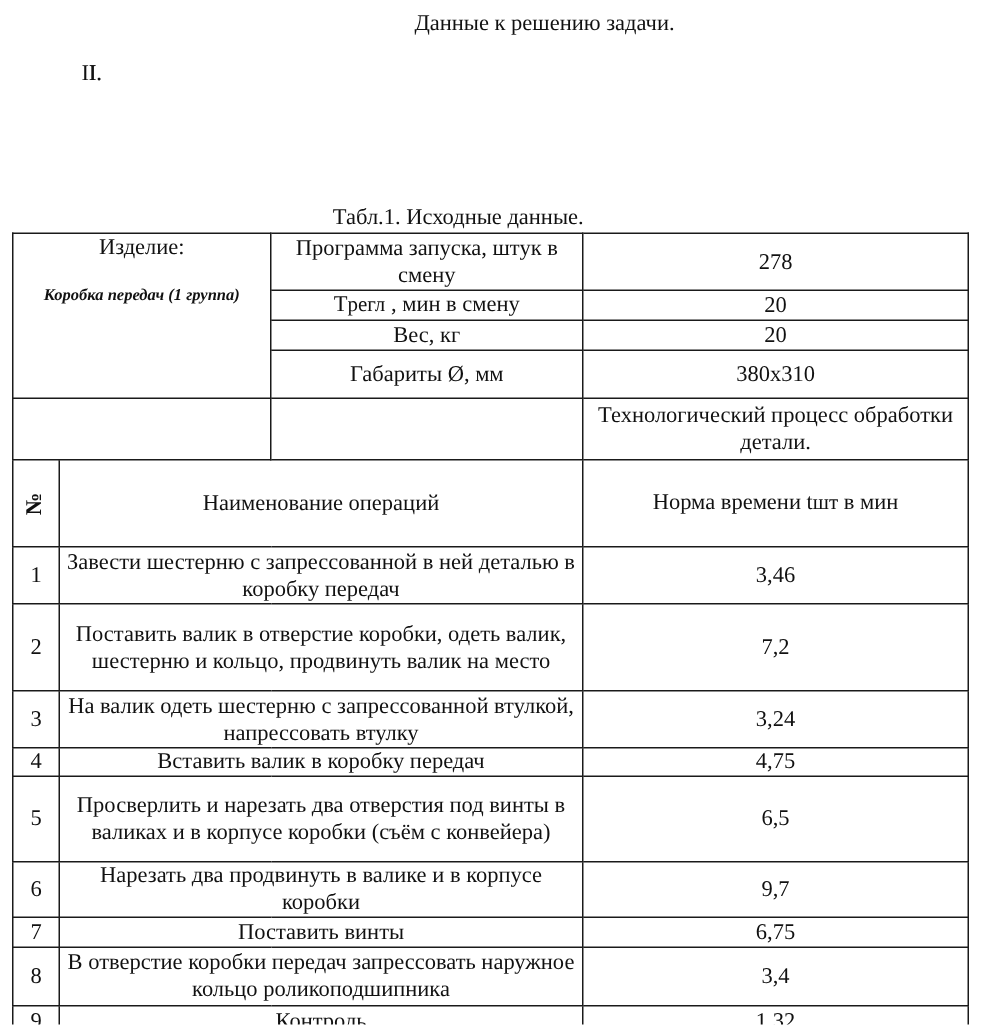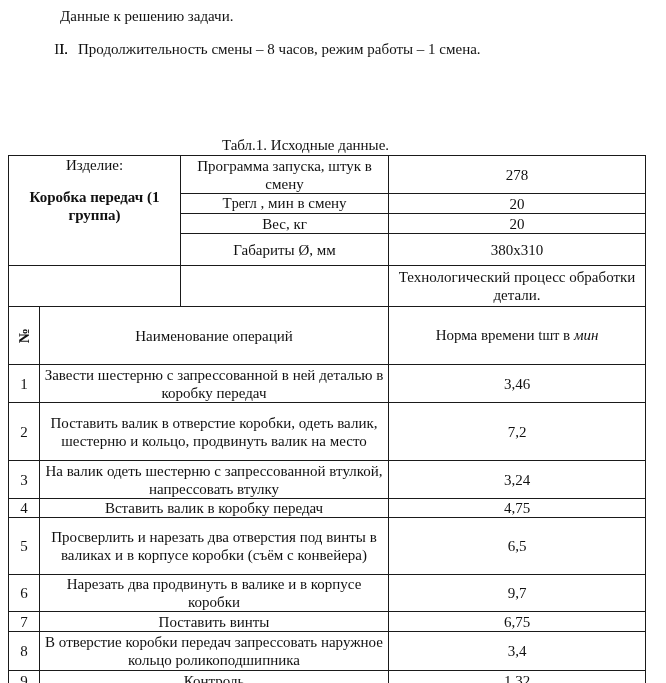--- a/index.html
+++ b/index.html
@@ -1,21 +1,21 @@
 <!DOCTYPE html>
 <html><head>
 <meta charset="utf-8">
 <style>
   html, body { margin: 0; padding: 0; background: #ffffff; }
   body {
     width: 666px; height: 683px; position: relative; overflow: hidden;
     font-family: "Liberation Serif", serif; color: #111111; font-size: 15px;
   }
   .title {
-    position: absolute; top: 8px; left: 0; width: 666px; 
+    position: absolute; top: 8px; left: 0; width: 666px; text-align: center;
     font-size: 15px; padding-left: 60px; box-sizing: border-box;
   }
   .list {
     position: absolute; top: 40px; left: 0; width: 666px; margin: 0; padding: 0;
     list-style: none; font-size: 15px; line-height: 18px;
   }
   .list li { position: relative; padding-left: 78px; padding-right: 10px; }
   .list .num { position: absolute; right: calc(100% - 68px); text-align: right; }
   .caption {
     position: absolute; top: 137px; left: 0; width: 559px; text-align: center;
@@ -26,40 +26,39 @@
     border-collapse: collapse; table-layout: fixed;
     font-size: 15px; line-height: 18px;
   }
   td {
     border: 1.5px solid #1a1a1a; text-align: center; vertical-align: middle;
     padding: 0 4px; overflow: hidden;
   }
   td.lefttop { vertical-align: top; }
   .product-label { display: block; }
   .product-name {
-    display: block; font-weight: bold; font-size: 15px; margin-top: 14px;
+    display: block; font-weight: bold; font-size: 11px; margin-top: 14px; font-style: italic;
   }
   .sub { font-size: 14px; }
-  .italic { font-style: italic; }
+  .italic { }
   .rot {
     display: inline-block; transform: rotate(-90deg); font-weight: bold;
   }
 </style>
 </head>
 <body>
 
 <div class="title">Данные к решению задачи.</div>
 
 <ol class="list">
   <li>
     <span class="num">I.</span>
   </li>
   <li>
     <span class="num">II.</span>
-    <span>Продолжительность смены – 8 часов, режим работы – 1 смена.</span>
   </li>
 </ol>
 
 <div class="caption">Табл.1. Исходные данные.</div>
 
 <table>
   <colgroup>
     <col style="width:31px">
     <col style="width:141px">
     <col style="width:208px">

